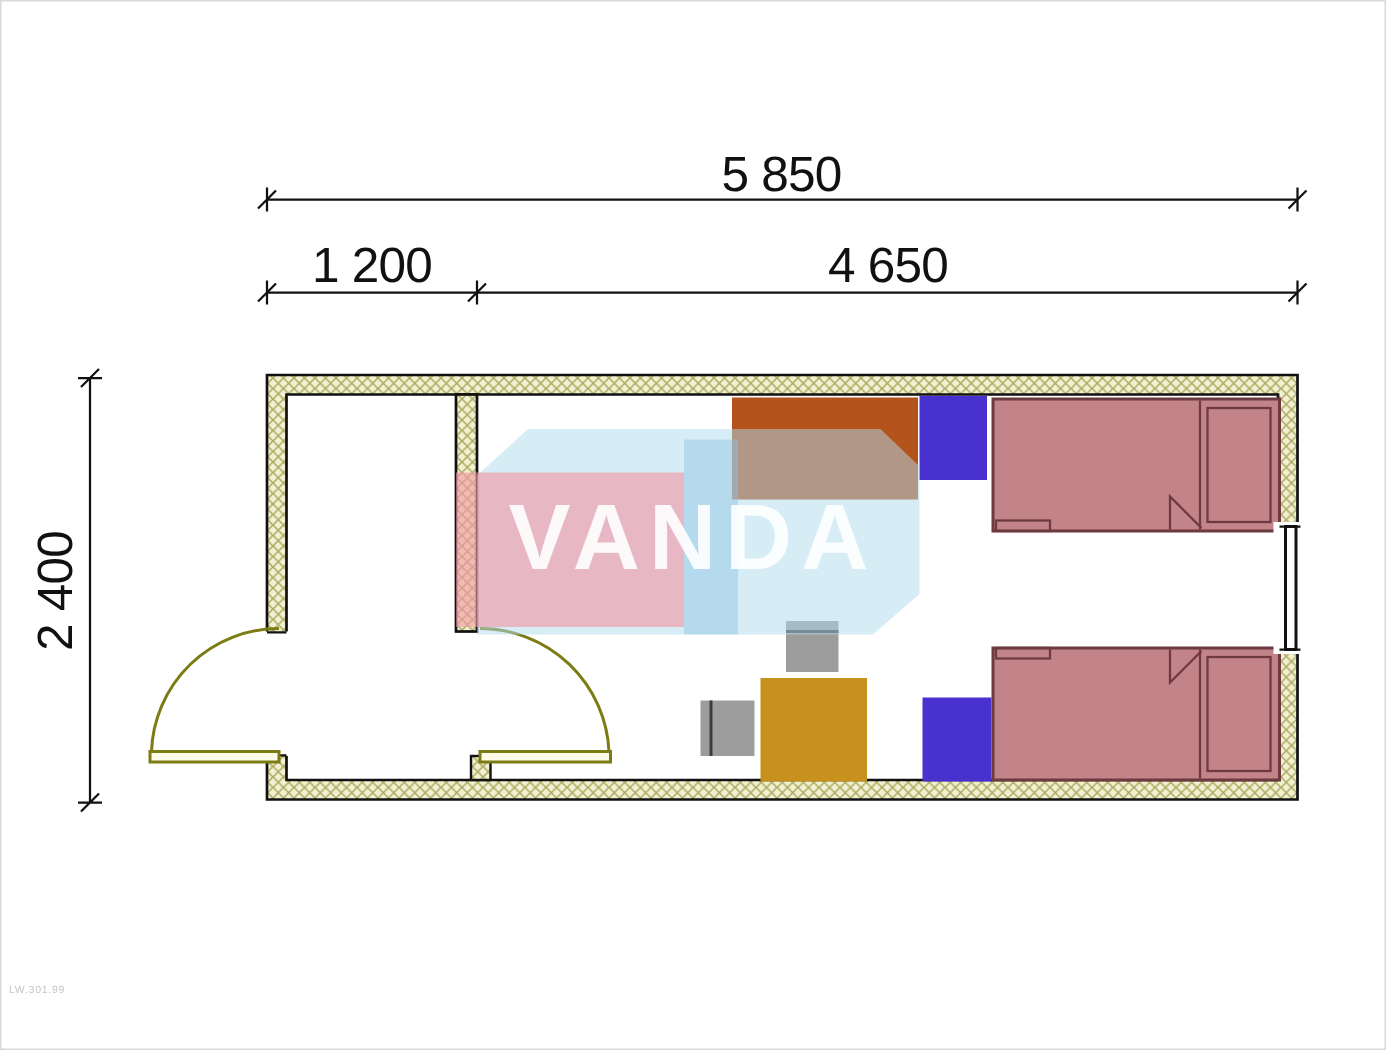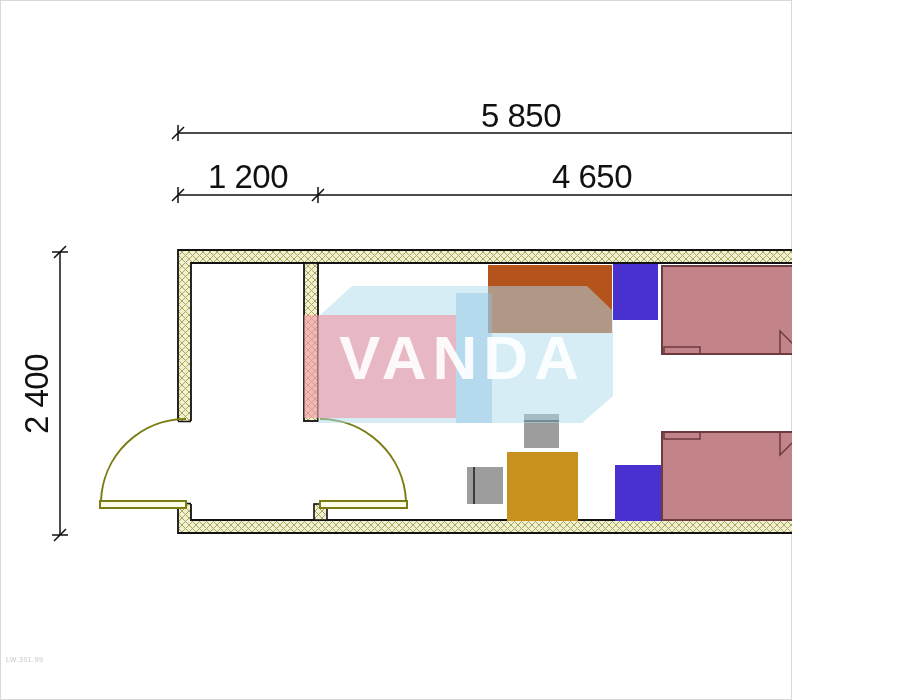--- a/index.html
+++ b/index.html
@@ -1,17 +1,17 @@
 <!DOCTYPE html>
 <html><head>
 <meta charset="utf-8">
 <style>
   html,body{margin:0;padding:0;background:#fff;}
   .canvas{
-    position:relative;width:792px;height:700px;background:#fff;
+    position:relative;width:924px;height:700px;background:#fff;
     box-shadow:inset 0 0 0 1px #d9d9d9;overflow:hidden;
     font-family:"Liberation Sans",sans-serif;
   }
   svg text{font-family:"Liberation Sans",sans-serif;fill:#111;}
   .dim-label{font-size:33px;letter-spacing:-0.5px;}
   .wm-text{font-size:62px;font-weight:bold;letter-spacing:6px;fill:#fff;fill-opacity:.9;}
   .stamp{font-size:7px;fill:#c6c6c6;letter-spacing:.5px;}
 </style>
 </head>
 <body>

